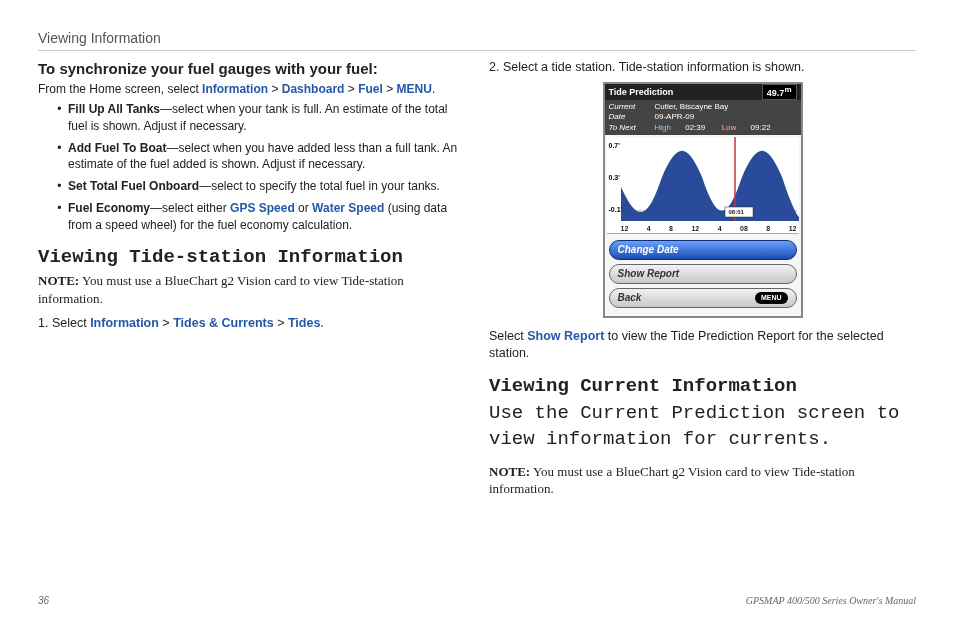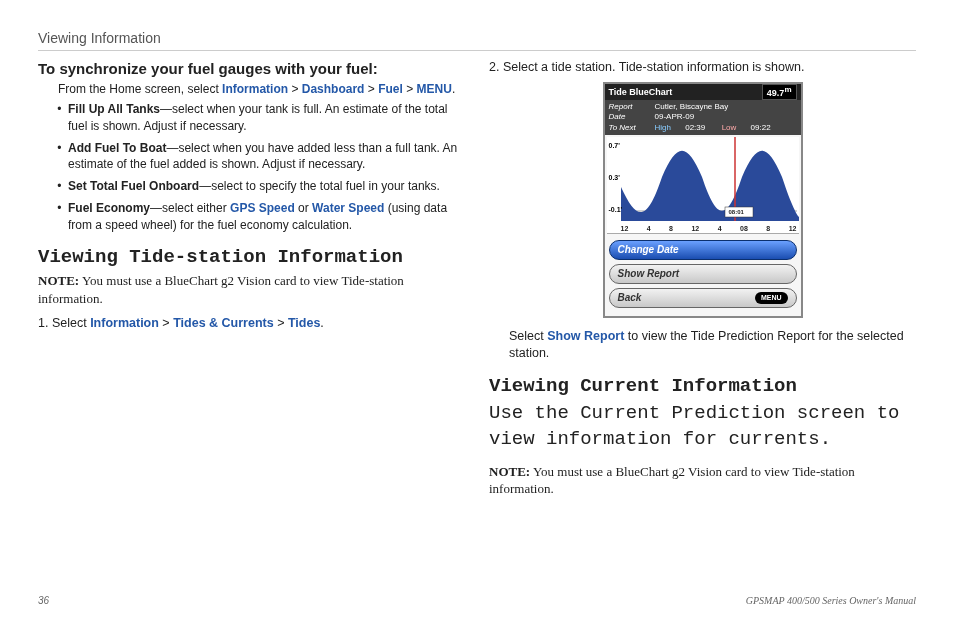--- a/index.html
+++ b/index.html
@@ -28,21 +28,21 @@
   .col {
     flex: 1;
     font-size: 12.5px;
     line-height: 1.35;
   }
   .intro { font-family: Georgia, "Times New Roman", serif; font-size: 13.5px; margin-bottom: 10px; }
   .serif { font-family: Liberation Mono, monospace; font-size: 19px; }
   .bold { font-weight: bold; }
   .nav { color: #2458a8; font-weight: bold; }
   .caps { text-transform: uppercase; }
-  .indent1 { margin-left: 20px; }
+  .indent1 { }
   .bullet-list { margin: 4px 0 10px 30px; padding: 0; }
   .bullet-list li { font-size: 12px; margin-bottom: 6px; }
   .bullet-list li::marker { content: "•  "; }
   h2 { font-family: Liberation Mono, monospace; font-size: 19px; font-weight: bold; margin: 12px 0 2px 0;}
   .note { font-family: Georgia, serif; font-size: 13px; }
   .note .lbl { font-weight: bold; }
   .step { margin-top: 8px; font-size: 12.5px; }
   .footer {
     display: flex;
     justify-content: space-between;
@@ -165,26 +165,26 @@
       <span>&gt;</span>
       <span class="nav">Tides</span><span>.</span>
     </div>
   </div>
 
   <div class="col">
     <div class="step" style="margin-top:0;">2.  Select a tide station. Tide-station information is shown.</div>
 
     <div class="device">
       <div class="dev-title">
-        <span class="tname">Tide BlueChart</span>
+        <span class="tname">Tide Prediction</span>
         <span class="val"><span>49.7</span><span class="tm">m</span></span>
       </div>
       <div class="dev-meta">
         <div class="row">
-            <span class="lab">Report</span>
+            <span class="lab">Current</span>
             <span>Cutler, Biscayne Bay</span>
           </div>
         <div class="row">
             <span class="lab">Date</span>
             <span>09-APR-09</span>
           </div>
         <div class="row"><span class="lab">To Next</span>
           <span class="hi">High</span>&nbsp;<span>02:39</span>&nbsp;&nbsp;
           <span class="lo">Low</span>&nbsp;<span>09:22</span>
         </div>

